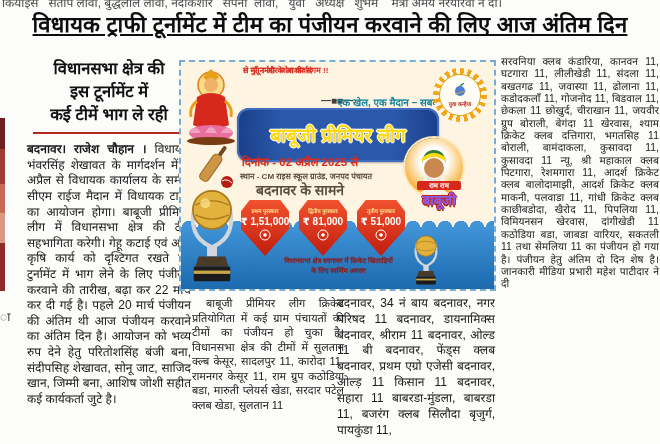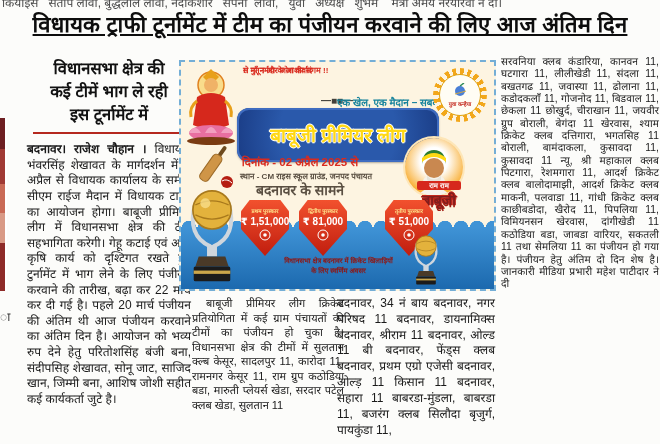--- a/index.html
+++ b/index.html
@@ -65,37 +65,37 @@
   }
   .krishna .inner svg { position:static; }
   .krishna .lbl { position:static; font-size:5.5px; font-weight:800; color:#c2271c; white-space:nowrap; }
   
   .photo { left:224px; top:76px; width:58px; height:58px; border-radius:50%;
     background:radial-gradient(circle at 50% 40%, #ffffff 0 30%, #f8ab2c 75%, #ef8d12 100%);
     box-shadow:0 0 0 2px #fde6b8; overflow:hidden; }
   .photo svg { left:0; top:0; }
   .cap-top { left:236px; top:119px; width:44px; text-align:center; font-size:7px; font-weight:800;
     color:#fff; background:#d6281c; border-radius:2px; line-height:1.3; }
-  .cap { left:224px; top:128px; width:68px; text-align:center; font-size:14px; font-weight:800; color:#7f1d1d;
+  .cap { left:224px; top:128px; width:68px; text-align:center; font-size:14px; font-weight:800; color:#8b5cf6;
     text-shadow:-1px 0 0 #c2271c,1px 0 0 #c2271c,0 -1px 0 #c2271c,0 1.5px 0 #a01a10; }
   
   .wave { left:0; top:157px; width:100%; height:9px;
     background:radial-gradient(circle at 8px 9px, #3f93d6 7px, rgba(0,0,0,0) 7.5px); background-size:16px 9px; background-repeat:repeat-x; }
   .water { left:0; top:165px; width:100%; height:62px; background:linear-gradient(#3f93d6, #1c69ae); }
   
   .badge {
     top:138px; width:48px; height:56px; z-index:3;
     background:linear-gradient(#f2512e, #c01d0e);
     clip-path:polygon(18% 0, 82% 0, 100% 20%, 100% 52%, 50% 100%, 0 52%, 0 20%);
     display:flex; flex-direction:column; align-items:center; padding-top:7px; gap:1px;
   }
   .badge * { position:static; }
   .badge .rank { font-size:5.5px; font-weight:700; color:#ffe08a; white-space:nowrap; }
   .badge .amount { font-size:10px; font-weight:800; color:#ffffff; white-space:nowrap; }
-  .b1 { left:60px; } .b2 { left:118px; } .b3 { left:176px;margin-left:28px; }
+  .b1 { left:60px; } .b2 { left:118px; } .b3 { left:176px; }
   .note1 { left:80px; top:194px; width:155px; text-align:center; font-size:6.8px; font-weight:800; color:#8f1612; z-index:3; }
   .note2 { left:80px; top:204px; width:155px; text-align:center; font-size:6.8px; font-weight:800; color:#8f1612; z-index:3; }
   .trophy-big { left:6px; top:118px; z-index:3; }
   .trophy-small { left:228px; top:168px; z-index:3; }
   .goddess { left:2px; top:5px; }
   .bat { left:12px; top:80px; }
 </style>
 </head>
 <body>
 
@@ -104,22 +104,22 @@
 </div>
 
 <h1 class="headline">विधायक ट्राफी टूर्नामेंट में टीम का पंजीयन करवाने की लिए आज अंतिम दिन</h1>
 
 <div class="left-sliver"></div>
 <div class="left-frag">ा</div>
 
 <div class="col left-col">
   <div class="subhead">
     <div>विधानसभा क्षेत्र की</div>
+    <div>इस टूर्नामेंट में</div>
     <div>कई टीमें भाग ले रही</div>
-    <div>इस टूर्नामेंट में</div>
   </div>
   <hr class="red-rule">
   <p class="body-text"><b>बदनावर।  राजेश चौहान ।</b> <span>विधायक भंवरसिंह शेखावत के मार्गदर्शन में 2 अप्रैल से विधायक कार्यालय के समीप सीएम राईज मैदान में विधायक टाफी का आयोजन होगा। बाबूजी प्रीमियर लीग में विधानसभा क्षेत्र की टीमे सहभागिता करेगी। गेहू कटाई एवं अन्य कृषि कार्य को दृश्टिगत रखते हुए टुर्नामेंट में भाग लेने के लिए पंजीयन करवाने की तारीख, बढ़ा कर 22 मार्च कर दी गई है। पहले 20 मार्च पंजीयन की अंतिम थी आज पंजीयन करवाने का अंतिम दिन है। आयोजन को भव्य रुप देने हेतु परितोशसिंह बंजी बना, संदीपसिह शेखावत, सोनू जाट, साजिद खान, जिम्मी बना, आशिष जोशी सहीत कई कार्यकर्ता जुटे है।</span></p>
 </div>
 
 <div class="poster">
 
   <svg class="goddess" width="56" height="80" viewBox="0 0 56 80">
     <circle cx="28" cy="18" r="13" fill="#f6c94890" stroke="#e0801f" stroke-width="1.5"></circle>
     <polygon points="20,10 28,2 36,10 32,14 24,14" fill="#e8a01a"></polygon>

